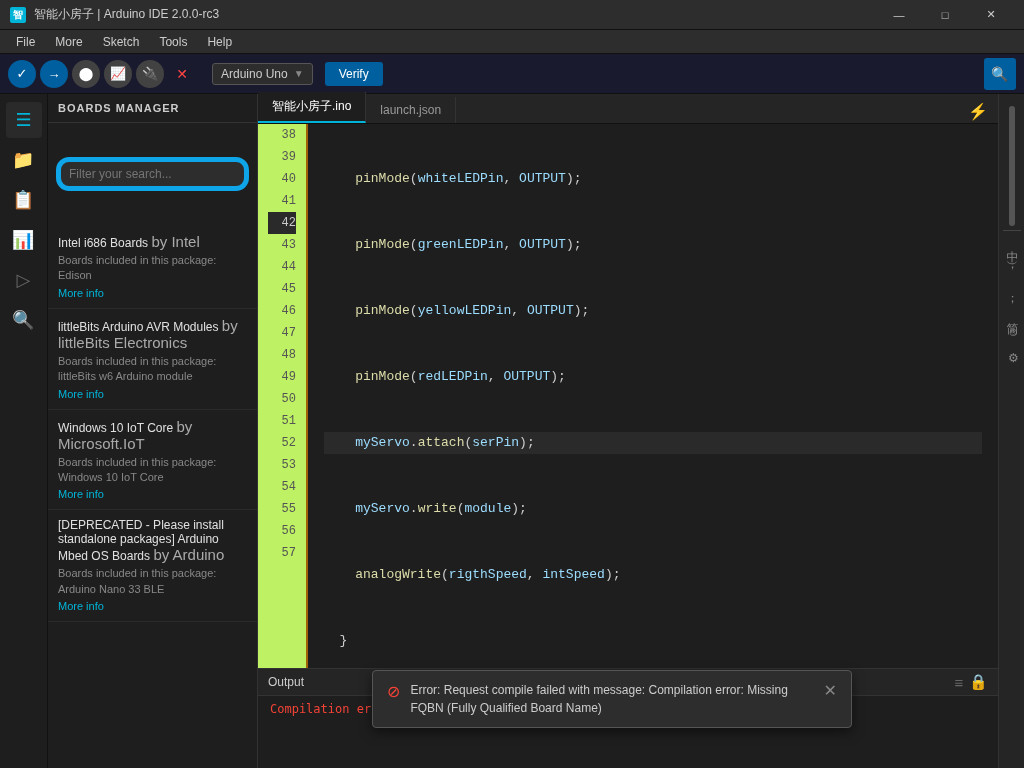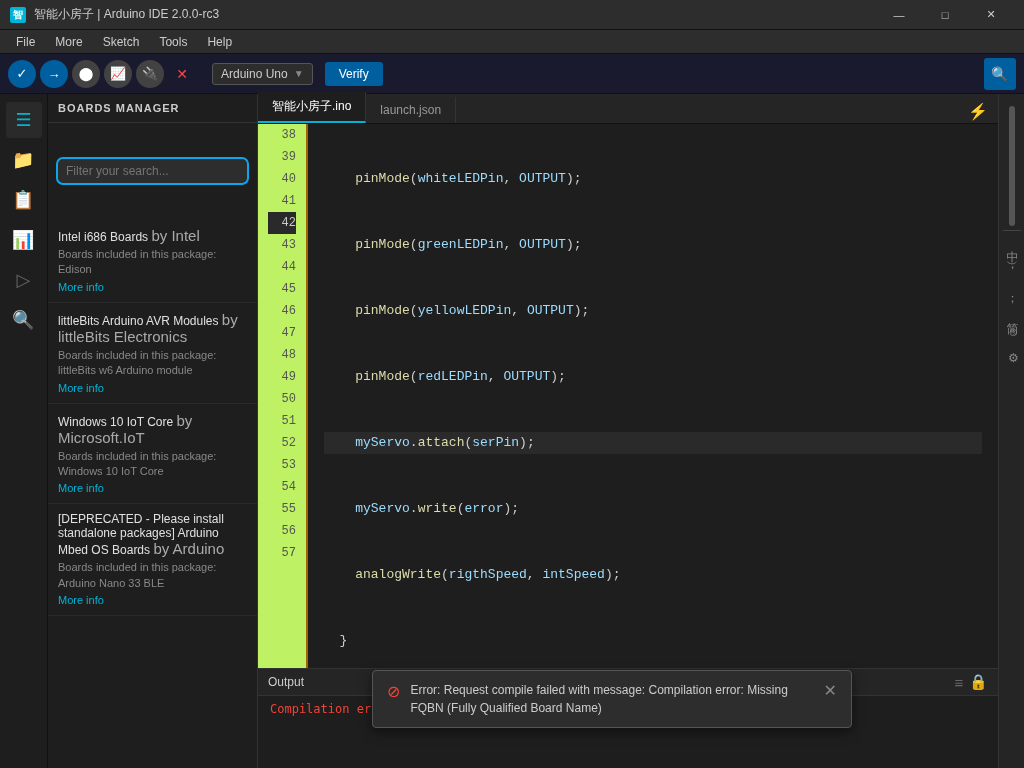--- a/index.html
+++ b/index.html
@@ -120,22 +120,22 @@
       padding: 8px 10px;
       font-size: 11px;
       font-weight: bold;
       color: #ccc;
       letter-spacing: 1px;
       border-bottom: 1px solid #333;
     }
     .search-box {
       margin: 8px;
       background: #2d2d2d;
-      border: 2px solid #0ea5e9;
-      border-radius: 7px;
+      border: 5px solid #0ea5e9;
+      border-radius: 13px;
       padding: 5px 8px;
       color: #a3a3a3;
       font-size: 12px;
       width: calc(100% - 16px);
       outline: none;
     }
     .boards-list { overflow-y: auto; flex: 1; }
     .board-entry { padding: 8px 10px; border-bottom: 1px solid #2a2a2a; }
     .board-entry .board-name { font-size: 12px; color: #e0e0e0; font-weight: 500; }
     .board-entry .board-by { font-size: 15px; color: #aaa; }
@@ -393,21 +393,21 @@
         <div>55</div>
         <div>56</div>
         <div>57</div>
       </div>
       <div class="code-content">
         <div class="code-line"><span class="fn">    pinMode</span><span class="punct">(</span><span class="var">whiteLEDPin</span><span class="punct">, </span><span class="var">OUTPUT</span><span class="punct">);</span></div>
         <div class="code-line"><span class="fn">    pinMode</span><span class="punct">(</span><span class="var">greenLEDPin</span><span class="punct">, </span><span class="var">OUTPUT</span><span class="punct">);</span></div>
         <div class="code-line"><span class="fn">    pinMode</span><span class="punct">(</span><span class="var">yellowLEDPin</span><span class="punct">, </span><span class="var">OUTPUT</span><span class="punct">);</span></div>
         <div class="code-line"><span class="fn">    pinMode</span><span class="punct">(</span><span class="var">redLEDPin</span><span class="punct">, </span><span class="var">OUTPUT</span><span class="punct">);</span></div>
         <div class="code-line active-line"><span class="var">    myServo</span><span class="punct">.</span><span class="fn">attach</span><span class="punct">(</span><span class="var">serPin</span><span class="punct">);</span></div>
-        <div class="code-line"><span class="var">    myServo</span><span class="punct">.</span><span class="fn">write</span><span class="punct">(</span><span class="var">error</span><span class="punct">);</span></div>
+        <div class="code-line"><span class="var">    myServo</span><span class="punct">.</span><span class="fn">write</span><span class="punct">(</span><span class="var">module</span><span class="punct">);</span></div>
         <div class="code-line"><span class="fn">    analogWrite</span><span class="punct">(</span><span class="var">rigthSpeed</span><span class="punct">, </span><span class="var">intSpeed</span><span class="punct">);</span></div>
         <div class="code-line"><span class="punct">  }</span></div>
         
         
         
         
         
         
         
         

